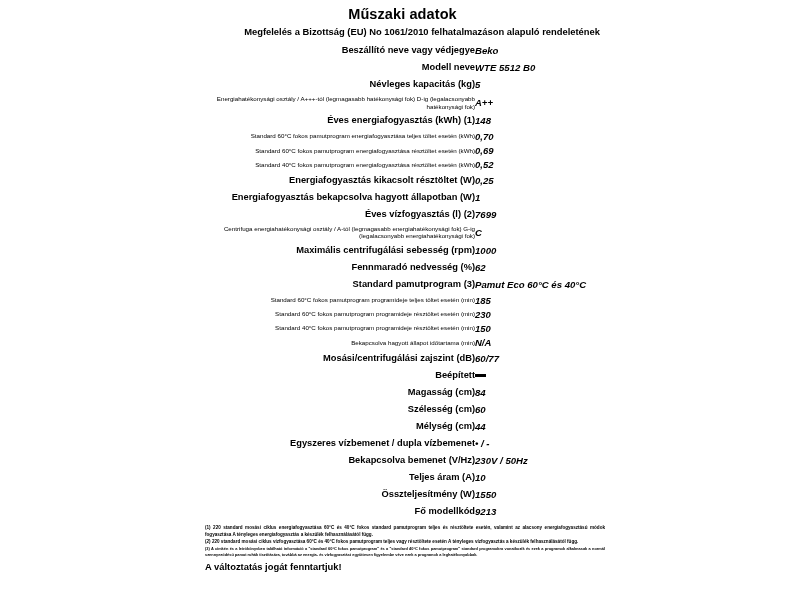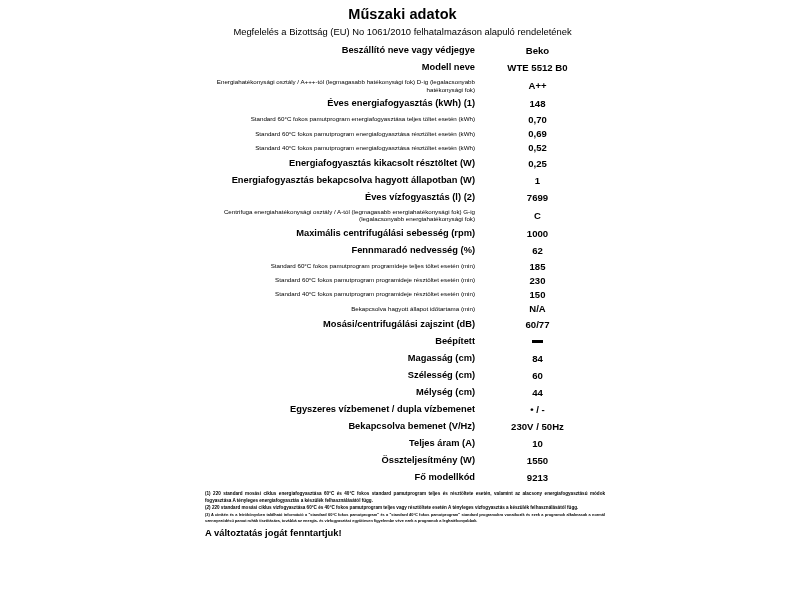--- a/index.html
+++ b/index.html
@@ -24,46 +24,46 @@
   }
   .doc-title {
     text-align: center;
     font-size: 14.5px;
     font-weight: bold;
     letter-spacing: 0.1px;
     margin: 3px 0 4px 0;
     line-height: 1.1;
   }
   .doc-subtitle {
-    text-align: center;
+    text-align: right;
     font-size: 9.4px;
-    font-weight: normal;
+    font-weight: bold;
     margin: 0 0 5px 0;
     line-height: 1.1;
   }
   table.spec {
     width: 395px;
     border-collapse: collapse;
     table-layout: fixed;
   }
   table.spec td {
     vertical-align: middle;
     padding: 0;
   }
   td.label {
     width: 270px;
     text-align: right;
     padding-right: 4px;
     margin-left: 10px;
   }
   td.value {
     width: 125px;
-    text-align: center;
     font-weight: bold;
     white-space: nowrap;
+    font-style: italic;
   }
   
   tr.main td.label {
     font-size: 9.3px;
     font-weight: bold;
     line-height: 1.18;
     padding-top: 3.0px;
     padding-bottom: 3.0px;
   }
   tr.main td.value {
@@ -127,20 +127,24 @@
   <table class="spec">
     <tbody id="spec-body">
         <tr class="main">
           <td class="label">Beszállító neve vagy védjegye</td>
           <td class="value">Beko</td>
         </tr>
         <tr class="main">
           <td class="label">Modell neve</td>
           <td class="value">WTE 5512 B0</td>
         </tr>
+        <tr class="main">
+          <td class="label">Névleges kapacitás (kg)</td>
+          <td class="value">5</td>
+        </tr>
         <tr class="sub">
           <td class="label">Energiahatékonysági osztály / A+++-tól (legmagasabb hatékonysági fok) D-ig (legalacsonyabb hatékonysági fok)</td>
           <td class="value">A++</td>
         </tr>
         <tr class="main">
           <td class="label">Éves energiafogyasztás (kWh) (1)</td>
           <td class="value">148</td>
         </tr>
         <tr class="sub">
           <td class="label">Standard 60°C fokos pamutprogram energiafogyasztása teljes töltet esetén (kWh)</td>
@@ -170,20 +174,24 @@
           <td class="label">Centrifuga energiahatékonysági osztály / A-tól (legmagasabb energiahatékonysági fok) G-ig (legalacsonyabb energiahatékonysági fok)</td>
           <td class="value">C</td>
         </tr>
         <tr class="main">
           <td class="label">Maximális centrifugálási sebesség (rpm)</td>
           <td class="value">1000</td>
         </tr>
         <tr class="main">
           <td class="label">Fennmaradó nedvesség (%)</td>
           <td class="value">62</td>
+        </tr>
+        <tr class="main">
+          <td class="label">Standard pamutprogram  (3)</td>
+          <td class="value">Pamut Eco 60°C és 40°C</td>
         </tr>
         <tr class="sub">
           <td class="label">Standard 60°C fokos pamutprogram programideje teljes töltet esetén (min)</td>
           <td class="value">185</td>
         </tr>
         <tr class="sub">
           <td class="label">Standard 60°C fokos pamutprogram programideje résztöltet esetén (min)</td>
           <td class="value">230</td>
         </tr>
         <tr class="sub">

